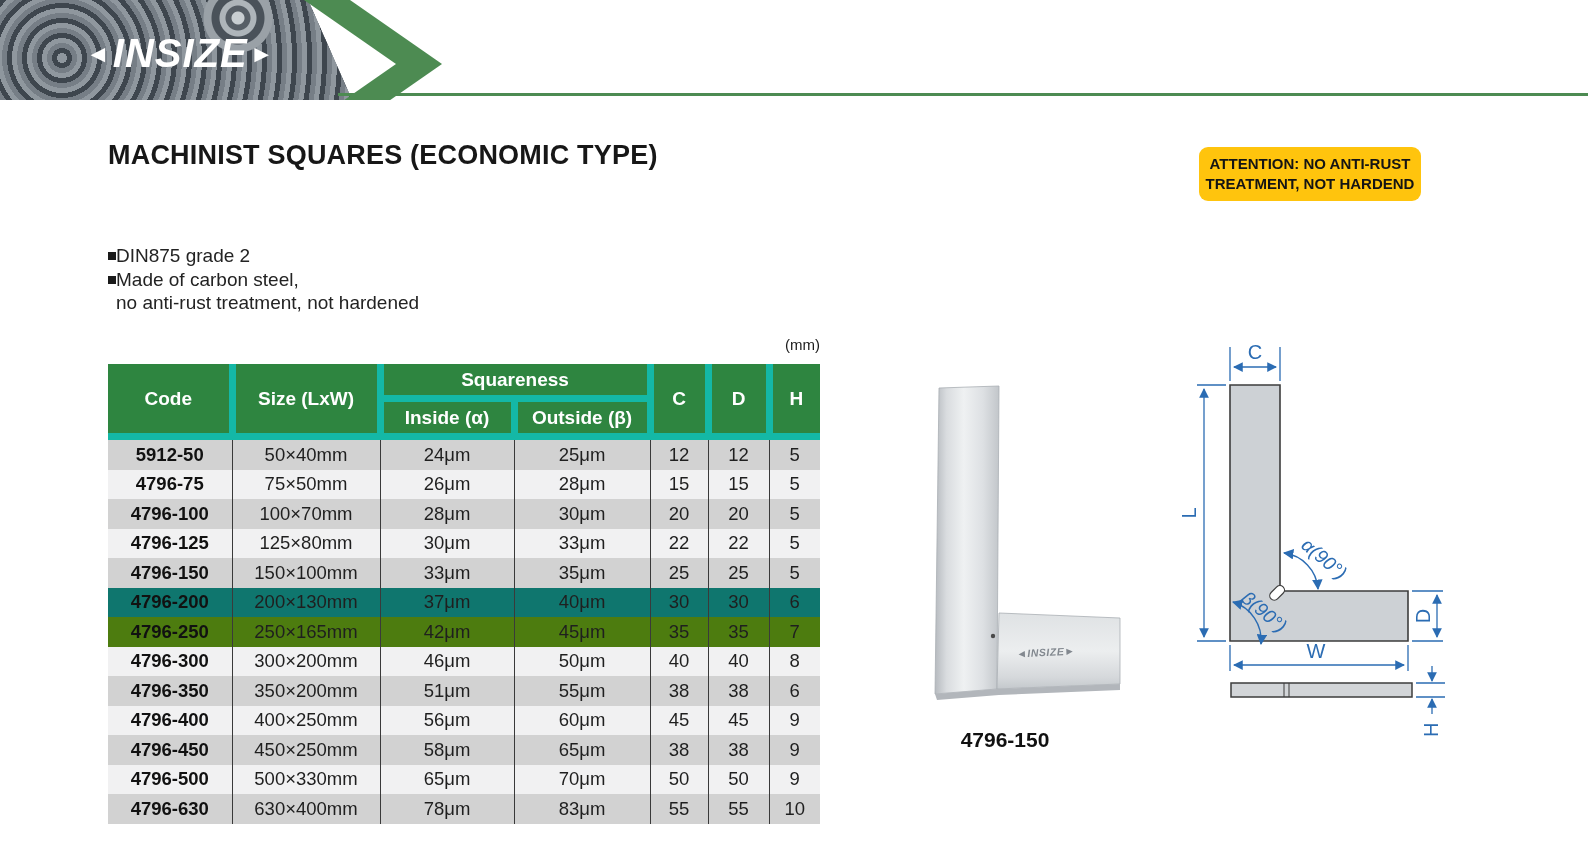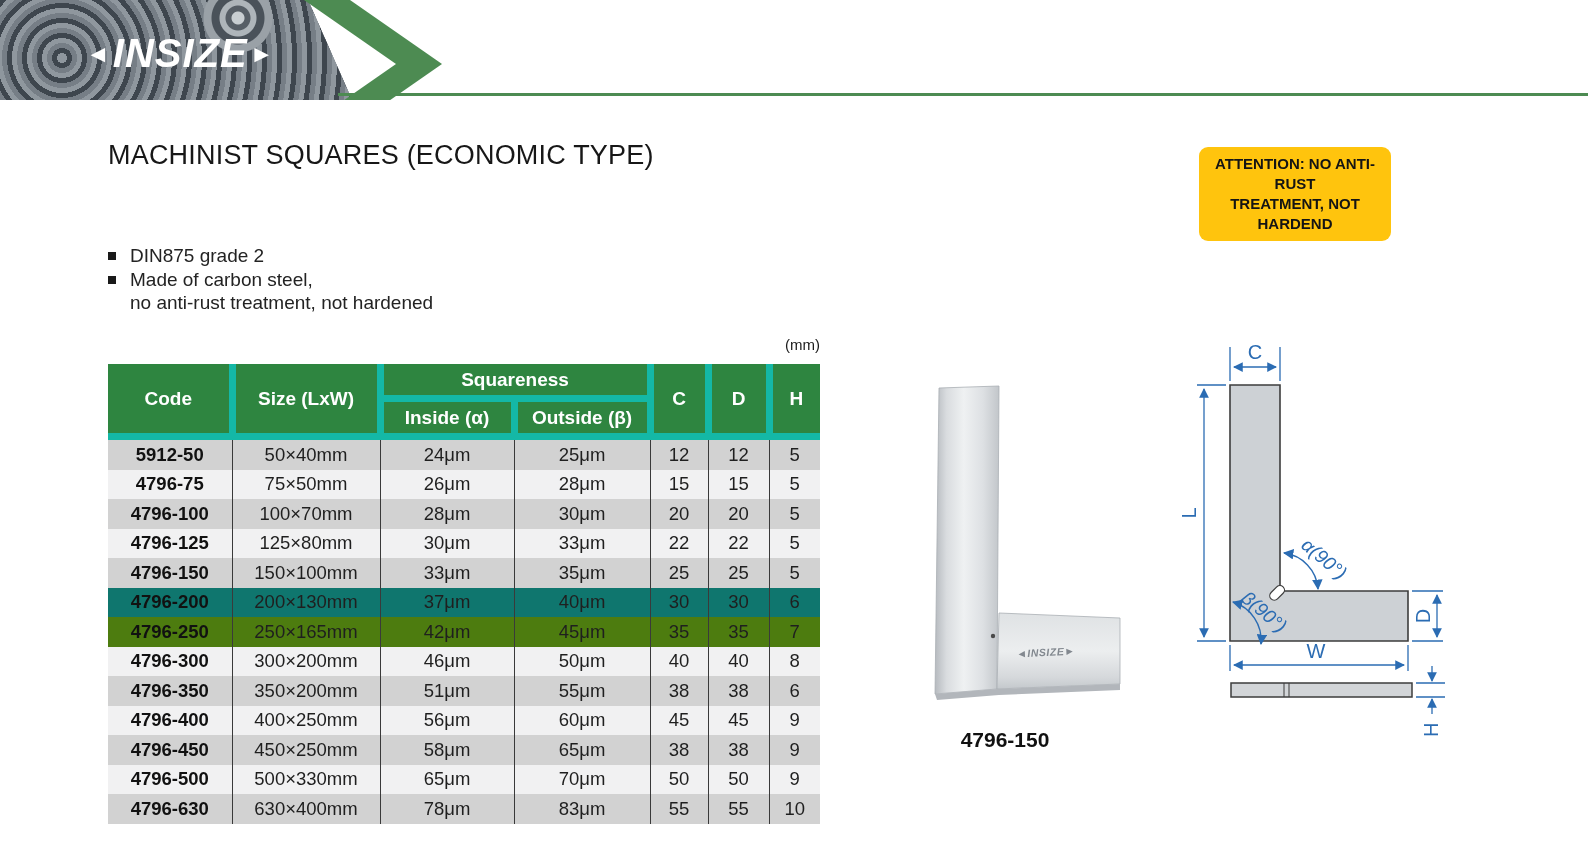--- a/index.html
+++ b/index.html
@@ -24,29 +24,29 @@
     color:#ffffff;font-weight:bold;font-style:italic;font-size:40px;line-height:44px;
     letter-spacing:1px;white-space:nowrap;display:flex;align-items:center;gap:2px;
   }
   .logo .arr{font-size:24px;font-style:normal;transform:translateY(1px);}
   .chevron{
     position:absolute;left:292px;top:0;width:150px;height:100px;
     clip-path:polygon(12px 0,58px 0,150px 64px,58px 128px,12px 128px,104px 64px);
   }
   .hline{position:absolute;left:338px;top:93px;width:1250px;height:3px;}
   
-  .title{position:absolute;left:108px;top:140px;font-size:27px;font-weight:normal;letter-spacing:.2px;color:#171717;}
+  .title{position:absolute;left:108px;top:140px;font-size:27px;font-weight:bold;letter-spacing:.2px;color:#171717;}
   .attention{
-    position:absolute;left:1199px;top:147px;width:192px;box-sizing:border-box;
+    position:absolute;left:1199px;top:147px;width:222px;box-sizing:border-box;
     border-radius:9px;padding:7px 6px;text-align:center;
     font-size:15px;font-weight:bold;line-height:20px;color:#141414;
   }
   
   .features{position:absolute;left:108px;top:244px;font-size:19px;line-height:23px;color:#232323;}
-  .feature{display:flex;gap:14px;margin-bottom:1px;}
+  .feature{display:flex;margin-bottom:1px;}
   .bullet{width:8px;height:8px;background:#1a1a1a;margin-top:8px;flex:0 0 auto;}
   
   .unit{position:absolute;left:108px;top:336px;width:712px;text-align:right;font-size:15px;font-weight:normal;}
   
   table.spec{
     position:absolute;left:108px;top:364px;width:712px;
     border-collapse:collapse;table-layout:fixed;font-size:18.5px;
   }
   table.spec th{
     color:#ffffff;font-weight:bold;font-size:19px;height:31px;

